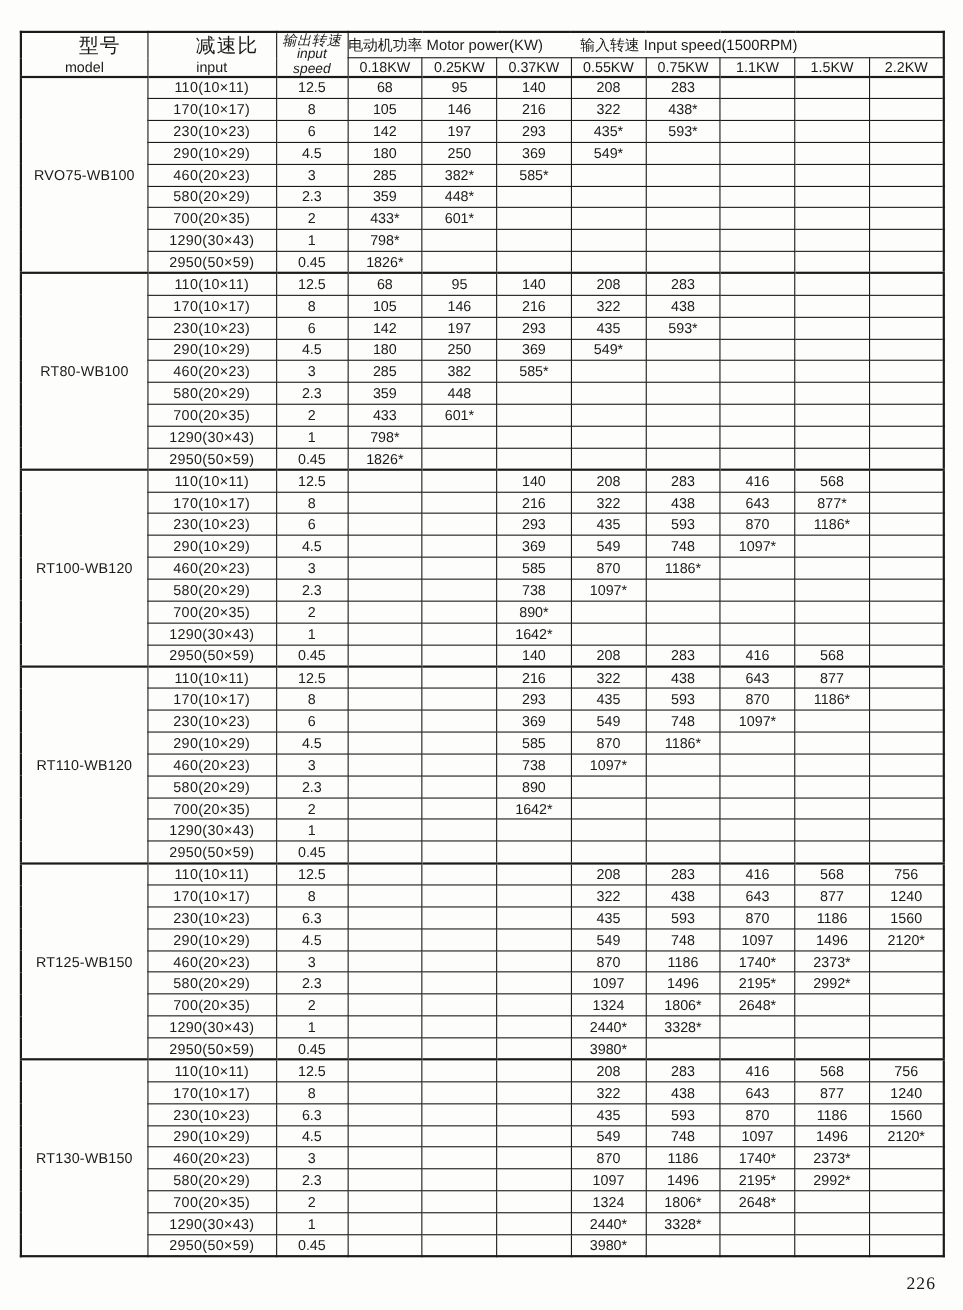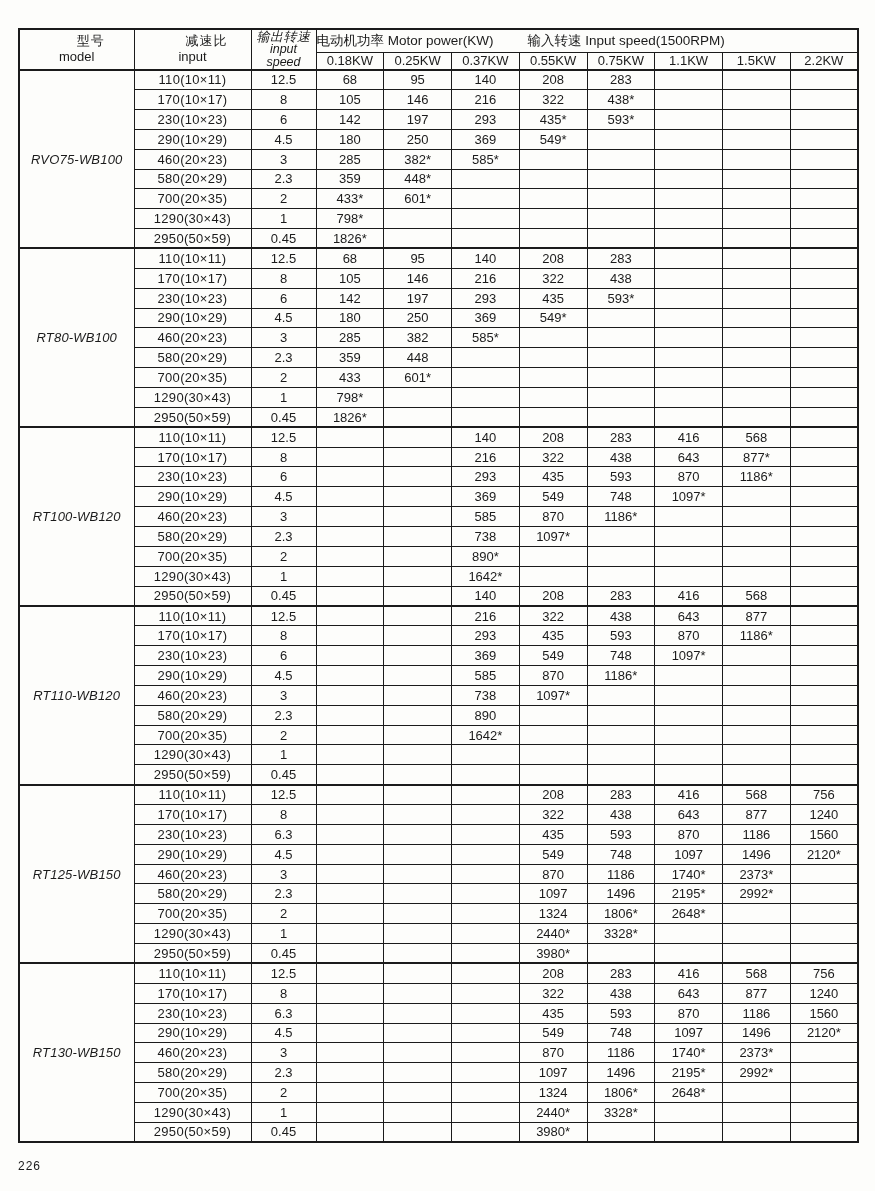--- a/index.html
+++ b/index.html
@@ -24,41 +24,43 @@
     font-weight: normal;
     padding: 0;
     overflow: hidden;
     white-space: nowrap;
   }
   thead th { font-size: 13px; }
   thead tr.hdr-top th { height: 23px; }
   thead tr.hdr-kw th { height: 14px; }
 
   .hdr-stack { line-height: 1.25; font-size: 13px; }
-  .hdr-stack .zh { font-size: 13px; letter-spacing: 1px; padding-left: 28px; }
+  .hdr-stack .zh { font-size: 18px; letter-spacing: 1px; padding-left: 28px; }
   .speed-stack { line-height: 1.02; font-size: 12.5px; font-style: italic; }
   .speed-stack .zh { font-size: 13px; letter-spacing: 0.5px; }
 
   .power-flex {
     display: flex;
     justify-content: flex-start;
     gap: 34px;
     font-size: 13.5px;
   }
 
   tbody td { height: 19.87px; font-size: 13px; }
-  tbody td.model-cell { font-size: 13px; letter-spacing: 0.2px; font-style: italic; }
+  tbody td.model-cell { font-size: 13px; letter-spacing: 0.2px; }
   tbody td.ratio-cell { letter-spacing: 0.3px; }
   tr.section-start td { border-top: 2px solid #1b1b1b; }
 
   .pageno {
     width: 839px;
+    text-align: right;
     padding: 16px 6px 0 0;
-    font-size: 12px;
+    font-size: 16px;
     letter-spacing: 1px;
+    font-family: Liberation Serif, serif;
   }
 </style>
 </head>
 <body>
 
 <div class="page">
 
   <table class="spec">
     <colgroup>
       <col style="width:115px">

